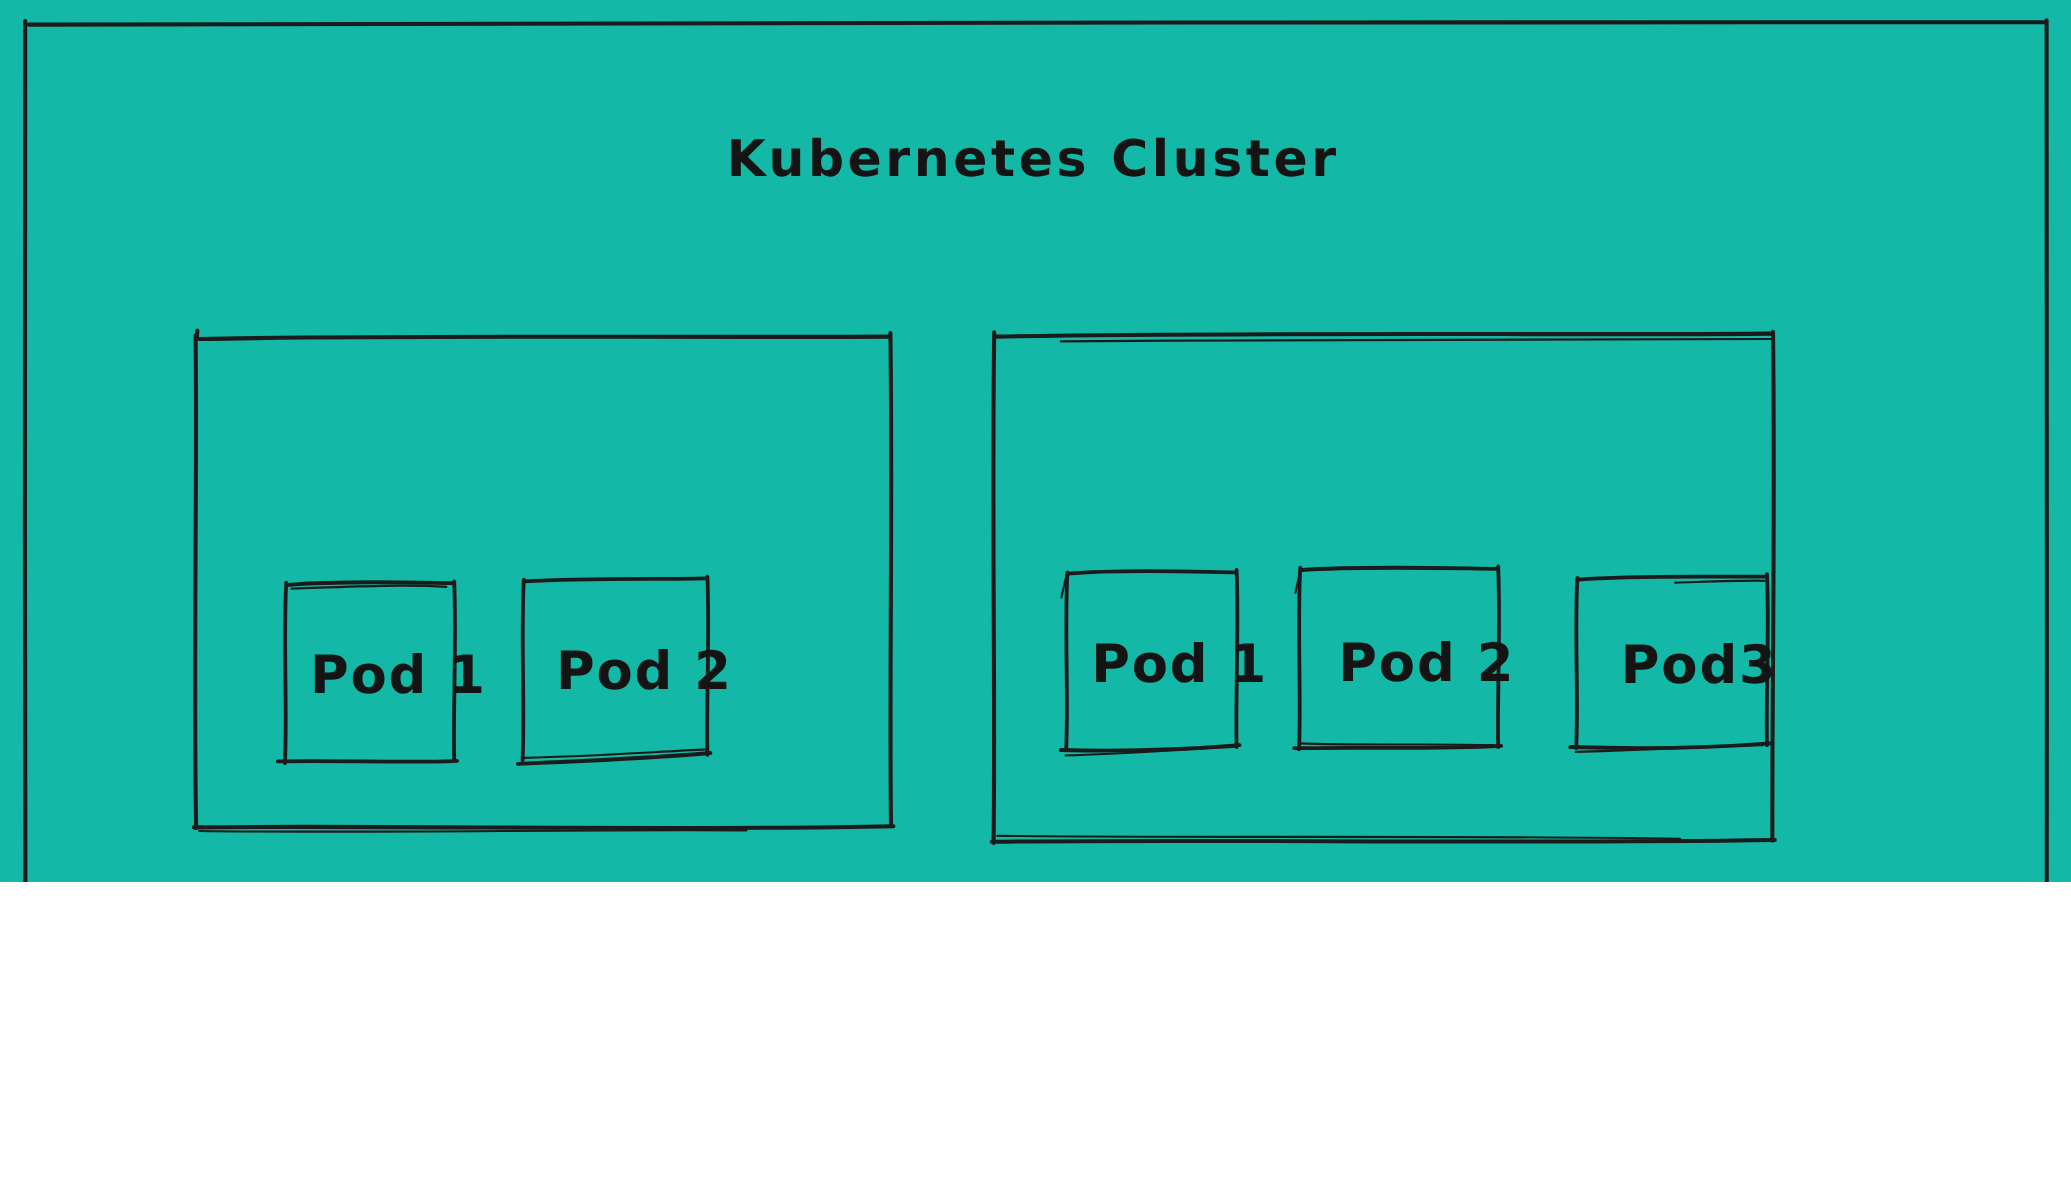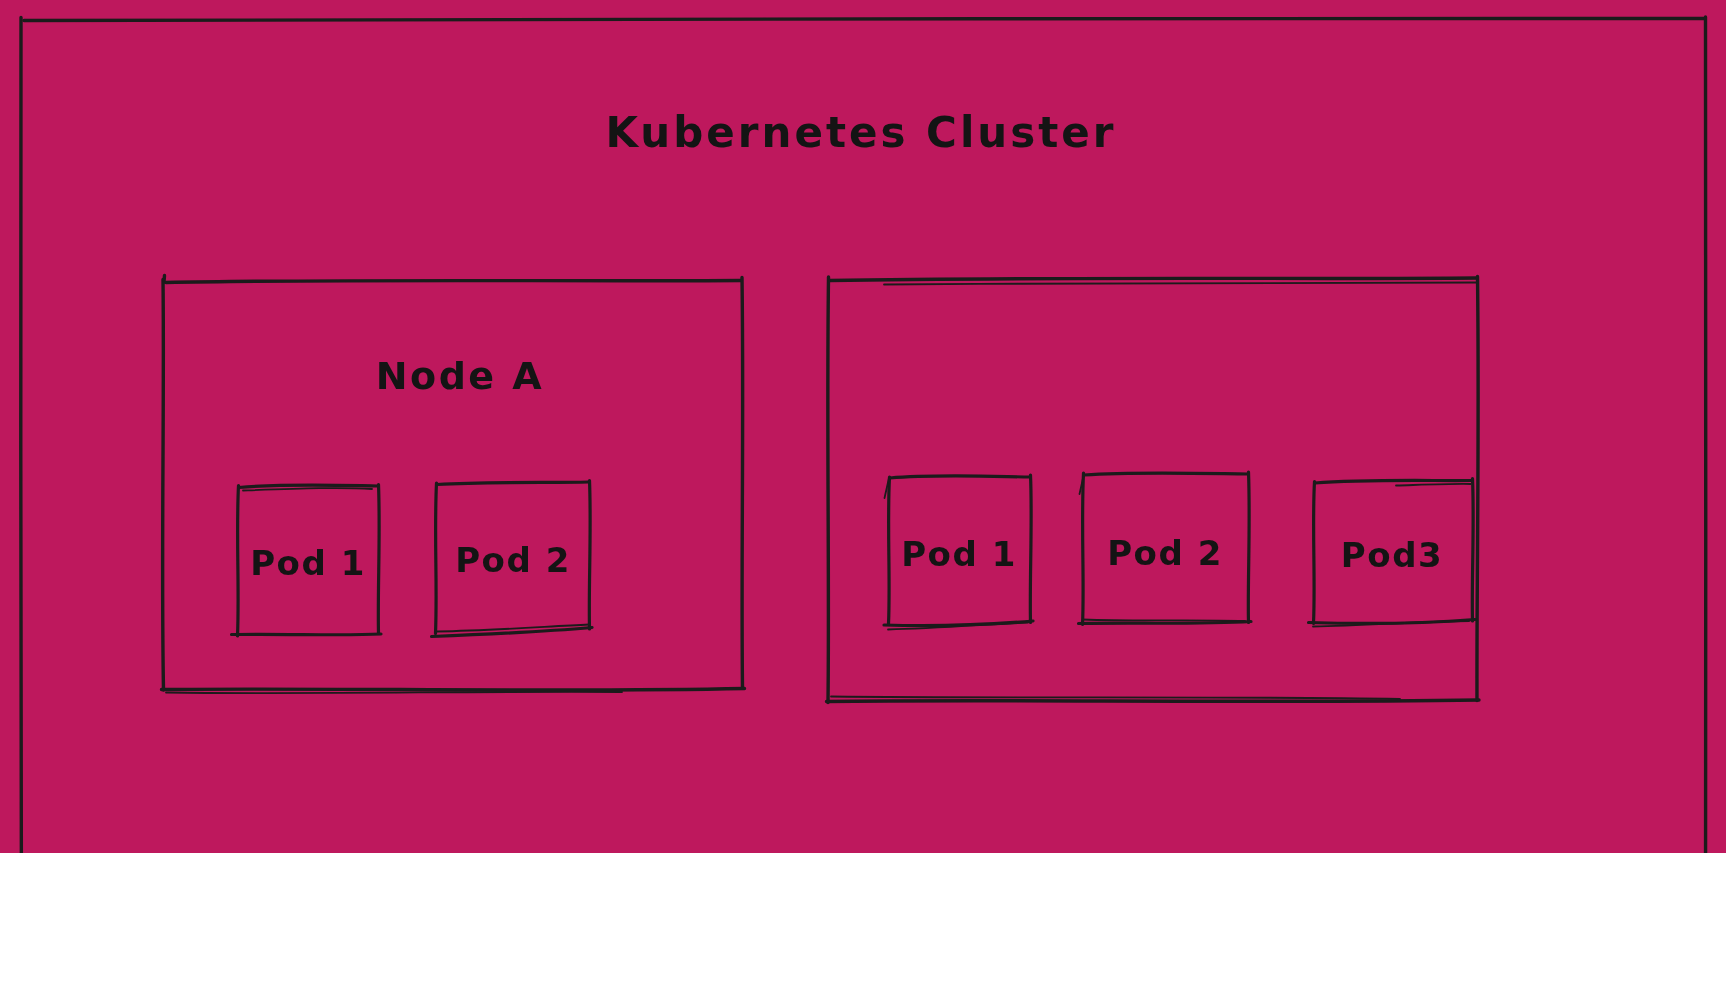--- a/index.html
+++ b/index.html
@@ -3,22 +3,22 @@
 <meta charset="utf-8">
 <style>
   html, body {
     margin: 0;
     padding: 0;
     background: #ffffff;
   }
   .canvas {
     position: relative;
     width: 1726px;
-    height: 853px;
-    background: #be185d;
+    height: 735px;
+    background: #14b8a6;
     overflow: hidden;
     font-family: "DejaVu Sans", sans-serif;
   }
   .sketch-layer {
     position: absolute;
     left: 0;
     top: 0;
     width: 1726px;
     height: 997px;
   }
@@ -45,22 +45,23 @@
     font-size: 42px;
     letter-spacing: 3px;
   }
   .node-label {
     font-size: 38px;
     letter-spacing: 2.5px;
   }
   .node-a-label { left: 460px;  top: 376px; }
   .node-b-label { left: 1172px; top: 376px; }
   .pod-label {
-    font-size: 34px;
+    font-size: 44px;
     letter-spacing: 1.5px;
+    margin-left: 24px;
   }
   .pod-a1-label { left: 308px;  top: 563px; }
   .pod-a2-label { left: 513px;  top: 560px; }
   .pod-b1-label { left: 959px;  top: 554px; }
   .pod-b2-label { left: 1165px; top: 553px; }
   .pod-b3-label { left: 1392px; top: 555px; text-align: right; }
 </style>
 </head>
 <body>
 
@@ -132,21 +133,20 @@
       <path class="stroke-thin" d="M 1396 485.5 C 1430 484.5 1456 483.5 1470.5 484"></path>
       <path class="stroke-pod" d="M 1472.5 478.5 C 1474.5 525 1471.5 580 1472.5 621"></path>
       <path class="stroke-pod" d="M 1475 619.5 C 1430 623 1370 624.5 1308.5 622.5"></path>
       <path class="stroke-thin" d="M 1313 626.5 C 1365 625.5 1425 621.5 1469 621"></path>
       <path class="stroke-pod" d="M 1314.5 481.5 C 1312 525 1315.5 580 1313.5 623.5"></path>
     </g>
   </svg>
 
   <div class="label title-label">Kubernetes Cluster</div>
 
-  <div class="label node-label node-a-label">Node A</div>
 
 
   <div class="label pod-label pod-a1-label">Pod 1</div>
 
   <div class="label pod-label pod-a2-label">Pod 2</div>
 
   <div class="label pod-label pod-b1-label">Pod 1</div>
 
   <div class="label pod-label pod-b2-label">Pod 2</div>
 

